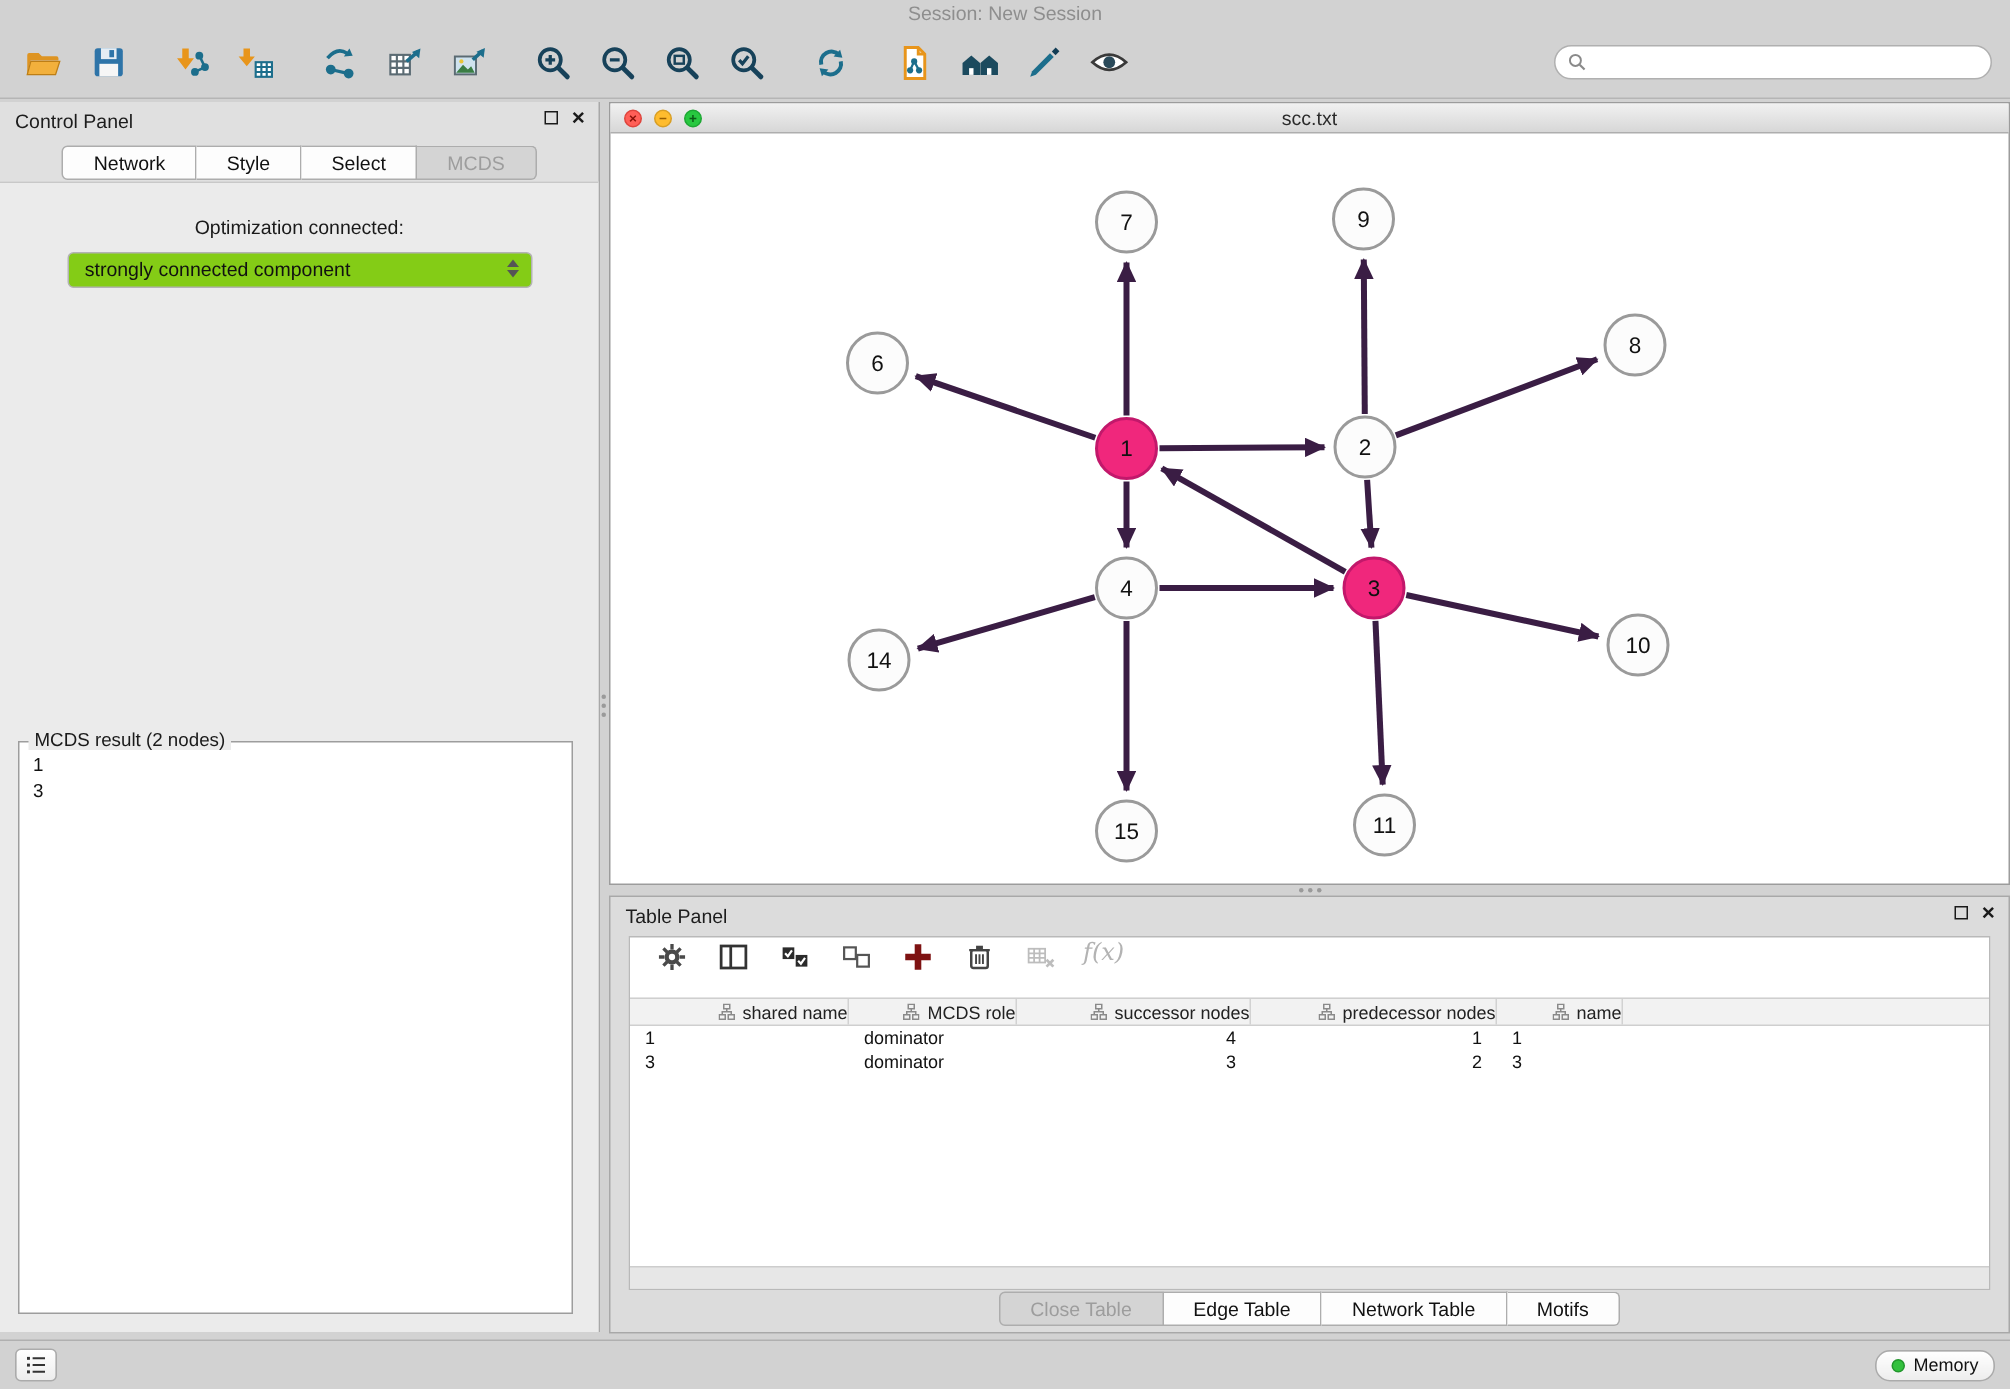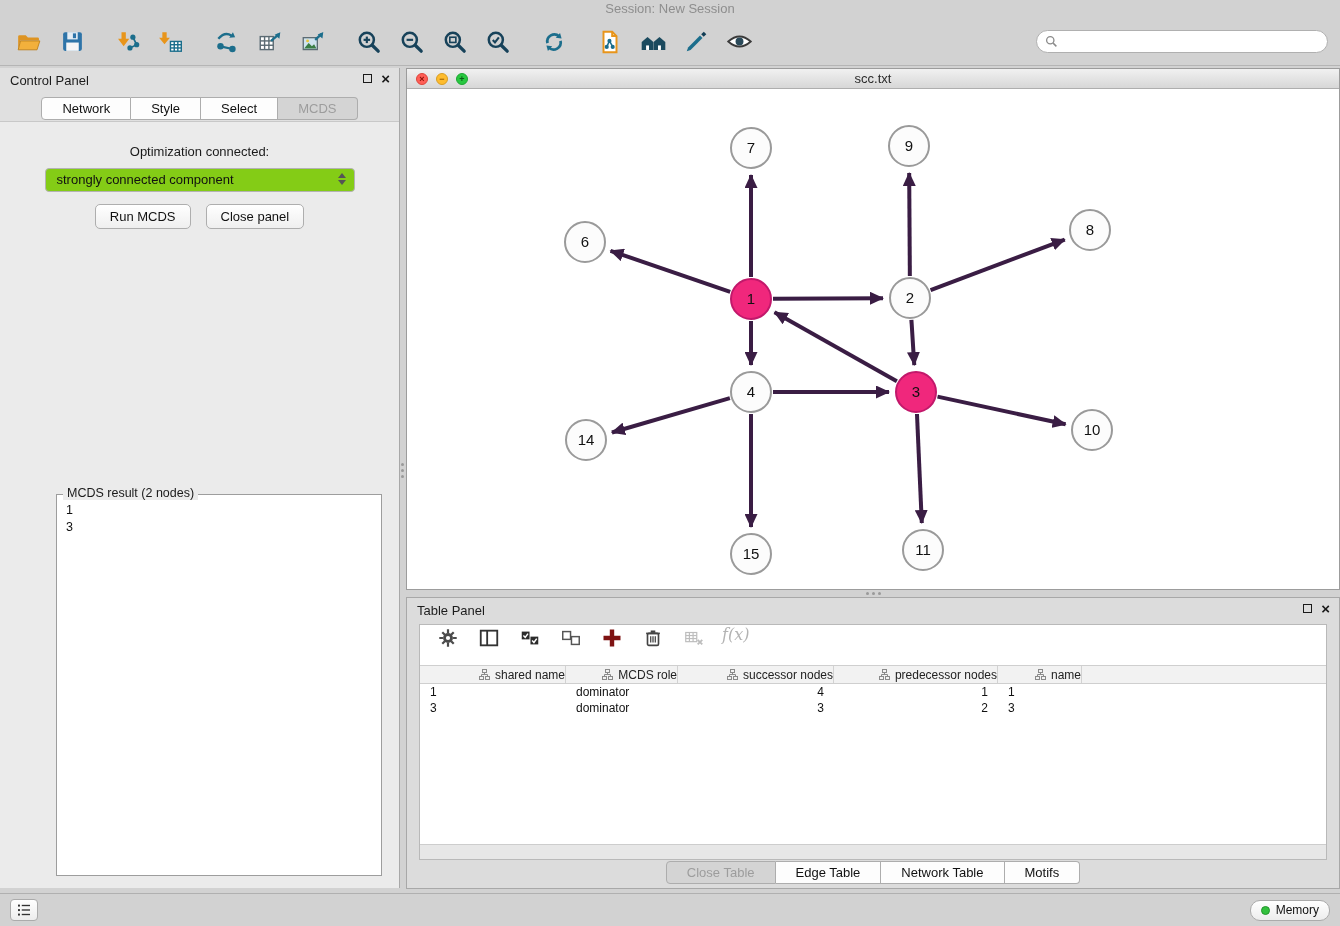--- a/index.html
+++ b/index.html
@@ -30,21 +30,21 @@
 .tab.active{background:#d4d4d4;color:#9d9d9d;}
 .cp-content{position:absolute;top:53px;left:0;right:0;bottom:0;background:#ebebeb;border-top:1px solid #c8c8c8;}
 .criterion-label{text-align:center;margin-top:22px;font-size:13px;color:#1a1a1a;}
 .dropdown{position:relative;margin:9px auto 0;width:310px;height:24px;background:#84cc16;border:1px solid #b3b3b3;border-radius:4px;font-size:13px;line-height:22px;padding:0 24px 0 11px;color:#111;white-space:nowrap;overflow:hidden;}
 .dd-arrows{position:absolute;right:8px;top:4px;display:flex;flex-direction:column;gap:2px;}
 .dd-arrows i{display:block;width:0;height:0;border-left:4px solid transparent;border-right:4px solid transparent;}
 .dd-up{border-bottom:5px solid #555;}
 .dd-down{border-top:5px solid #555;}
 .btn-row{display:flex;justify-content:center;gap:15px;margin-top:12px;}
 .mac-btn{font-size:13px;padding:4px 14px;background:linear-gradient(#ffffff,#efefef);border:1px solid #aeaeae;border-radius:5px;color:#111;}
-.result-box{position:absolute;left:12px;right:17px;top:372px;bottom:12px;background:#fff;border:1px solid #9d9d9d;margin-left:44px;}
+.result-box{position:absolute;left:12px;right:17px;top:372px;bottom:12px;background:#fff;border:1px solid #9d9d9d;}
 .result-legend{position:absolute;top:-9px;left:6px;background:#ebebeb;padding:0 4px;font-size:12.5px;color:#1a1a1a;}
 .result-lines{padding:7px 9px;font-size:12.5px;line-height:17px;color:#111;}
 
 
 .network-window{position:absolute;left:406px;top:68px;width:934px;height:522px;background:#fff;border:1px solid #9c9c9c;}
 .nw-titlebar{height:20px;background:linear-gradient(#f1f1f1,#d7d7d7);border-bottom:1px solid #aeaeae;position:relative;text-align:center;font-size:13px;line-height:19px;color:#2b2b2b;}
 .traffic{position:absolute;left:9px;top:4px;display:flex;gap:8px;}
 .light{width:12px;height:12px;border-radius:50%;font-size:9px;line-height:11px;text-align:center;font-weight:bold;}
 .light.red{background:#ff5f57;border:1px solid #de443c;color:#891007;}
 .light.yellow{background:#febc2e;border:1px solid #d89e24;color:#985d00;}
@@ -247,24 +247,20 @@
       <div class="tab active">MCDS</div>
     </div>
   <div class="cp-content">
     <div class="criterion-label">Optimization connected:</div>
     <div class="dropdown">
       <span>strongly connected component</span>
       <span class="dd-arrows">
           <i class="dd-up"></i>
           <i class="dd-down"></i>
         </span>
-    </div>
-    <div class="btn-row">
-      <button class="mac-btn">Run MCDS</button>
-      <button class="mac-btn">Close panel</button>
     </div>
     <div class="result-box">
       <span class="result-legend">MCDS result (2 nodes)</span>
       <div class="result-lines" id="result-lines">
           <div>1</div>
           <div>3</div>
         </div>
     </div>
   </div>
 </div>

